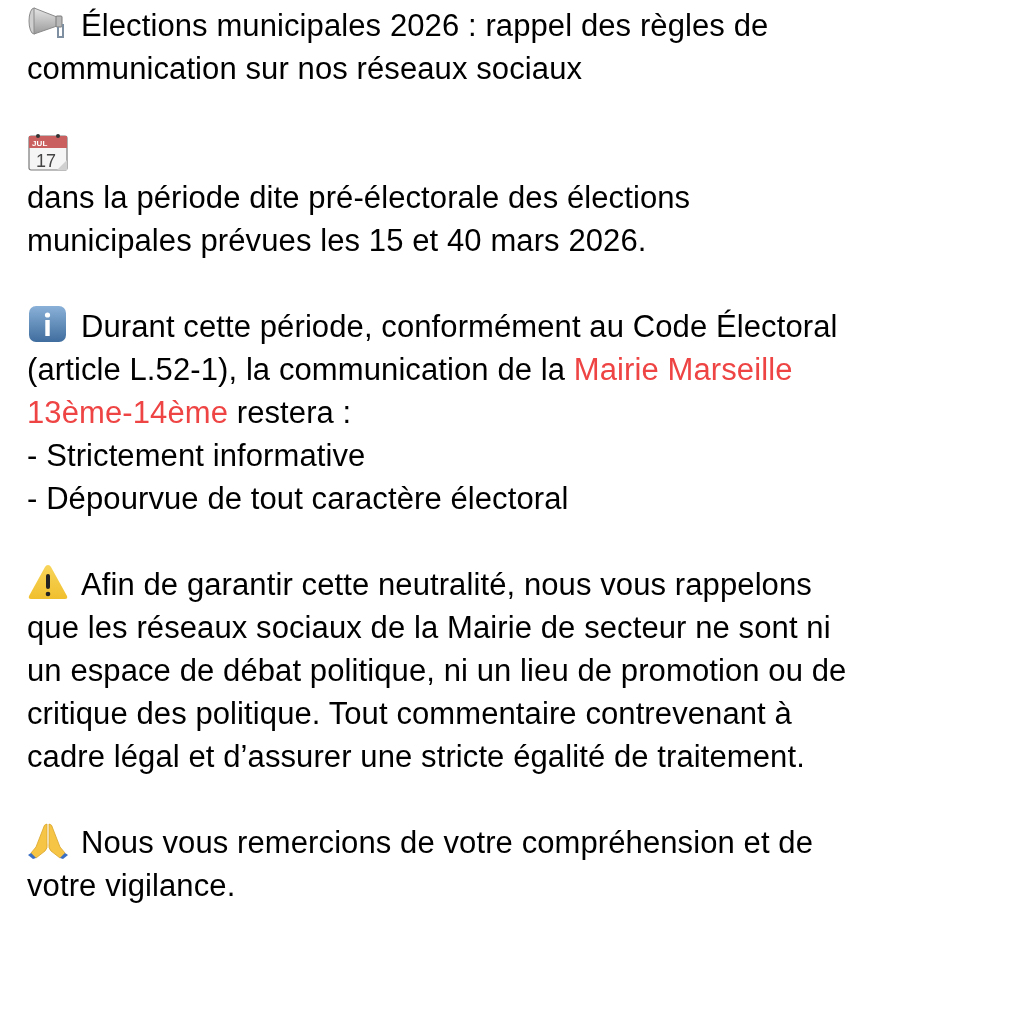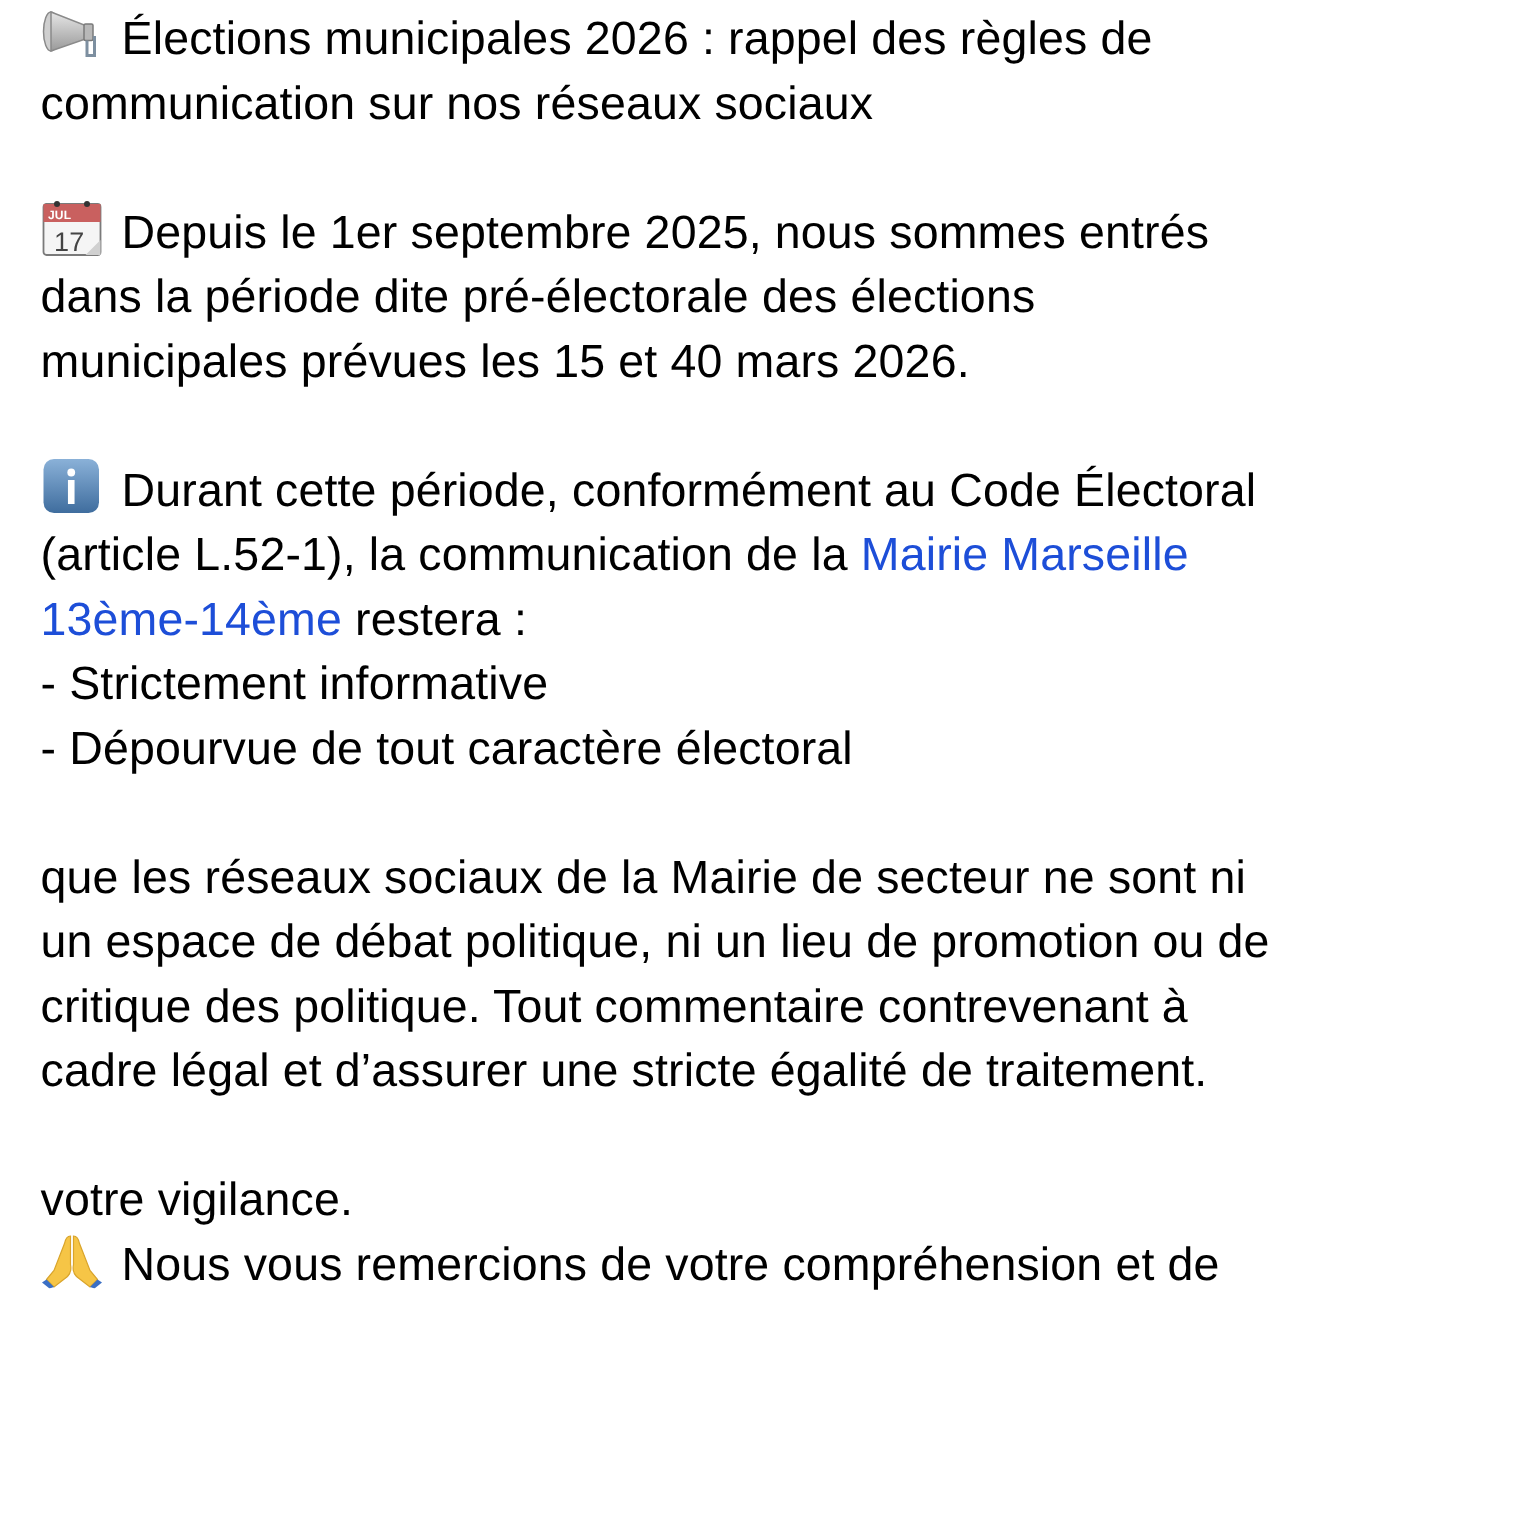--- a/index.html
+++ b/index.html
@@ -27,21 +27,21 @@
     .line {
       display: block;
       white-space: nowrap;
       height: 43px;
     }
     .blank {
       display: block;
       height: 43px;
     }
     .link {
-      color: #1d4ed8;
+      color: #ef4444;
     }
     .emoji {
       display: inline-block;
       width: 42px;
       height: 38px;
       vertical-align: -6px;
       margin-right: 12px;
       position: relative;
     }
     .emoji svg {
@@ -75,21 +75,21 @@
 
   <div>
     <span class="line"><span class="emoji"><svg viewBox="0 0 42 38">
             <rect x="2" y="3" width="38" height="34" rx="2" fill="#f5f5f5" stroke="#7a7a7a" stroke-width="1.2"></rect>
             <rect x="2" y="3" width="38" height="12" fill="#c9605f"></rect>
             <circle cx="11" cy="3" r="2" fill="#333"></circle>
             <circle cx="31" cy="3" r="2" fill="#333"></circle>
             <text x="5" y="13" font-family="Liberation Sans, sans-serif" font-size="8" fill="#ffffff" font-weight="bold">JUL</text>
             <text x="9" y="34" font-family="Liberation Sans, sans-serif" font-size="18" fill="#444">17</text>
             <path d="M30 37 L40 27 L40 37 Z" fill="#d0d0d0"></path>
-          </svg></span><span>Depuis le 1er septembre 2025, nous sommes entrés</span></span>
+          </svg></span></span>
     <span class="line">dans la période dite pré-électorale des élections</span>
     <span class="line">municipales prévues les 15 et 40 mars 2026.</span>
   </div>
 
   <span class="blank"></span>
 
   <div>
     <span class="line"><span class="emoji"><svg viewBox="0 0 42 38">
             <defs>
               <linearGradient id="ig" x1="0" y1="0" x2="0" y2="1">
@@ -103,31 +103,42 @@
           </svg></span><span>Durant cette période, conformément au Code Électoral</span></span>
     <span class="line"><span>(article L.52-1), la communication de la </span><span class="link">Mairie Marseille</span></span>
     <span class="line"><span class="link">13ème-14ème</span><span> restera :</span></span>
     <span class="line">- Strictement informative</span>
     <span class="line">- Dépourvue de tout caractère électoral</span>
   </div>
 
   <span class="blank"></span>
 
   <div>
+    <span class="line"><span class="emoji"><svg viewBox="0 0 42 38">
+            <defs>
+              <linearGradient id="wg" x1="0" y1="0" x2="0" y2="1">
+                <stop offset="0" stop-color="#f8d55a"></stop>
+                <stop offset="1" stop-color="#f0bf2e"></stop>
+              </linearGradient>
+            </defs>
+            <path d="M21 2 Q23 2 24 4 L40 33 Q41 36 38 36 L4 36 Q1 36 2 33 L18 4 Q19 2 21 2 Z" fill="url(#wg)"></path>
+            <rect x="19" y="11" width="4" height="15" rx="2" fill="#222"></rect>
+            <circle cx="21" cy="31" r="2.3" fill="#222"></circle>
+          </svg></span><span>Afin de garantir cette neutralité, nous vous rappelons</span></span>
     <span class="line">que les réseaux sociaux de la Mairie de secteur ne sont ni</span>
     <span class="line">un espace de débat politique, ni un lieu de promotion ou de</span>
     <span class="line">critique des politique. Tout commentaire contrevenant à</span>
     <span class="line">cadre légal et d’assurer une stricte égalité de traitement.</span>
   </div>
 
   <span class="blank"></span>
 
   <div>
-    <span class="line">votre vigilance.</span>
     <span class="line"><span class="emoji"><svg viewBox="0 0 42 38">
             <path d="M20 3 Q17 3 16 8 L9 26 L4 32 L9 37 L18 30 Q21 27 20 22 Z" fill="#f6c546" stroke="#d9a42b" stroke-width="0.8"></path>
             <path d="M22 3 Q25 3 26 8 L33 26 L38 32 L33 37 L24 30 Q21 27 22 22 Z" fill="#f6c546" stroke="#d9a42b" stroke-width="0.8"></path>
             <path d="M4 32 L9 37 L6 38 L1 34 Z" fill="#3b6fc4"></path>
             <path d="M38 32 L33 37 L36 38 L41 34 Z" fill="#3b6fc4"></path>
           </svg></span><span>Nous vous remercions de votre compréhension et de</span></span>
+    <span class="line">votre vigilance.</span>
   </div>
 
 </div>
 
 </body></html>

